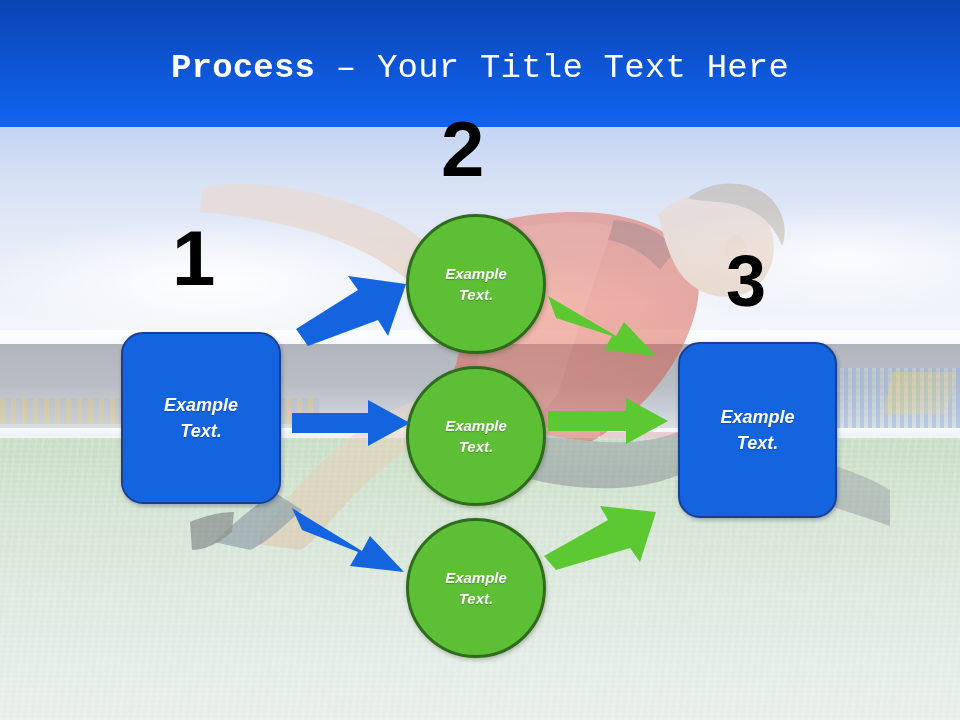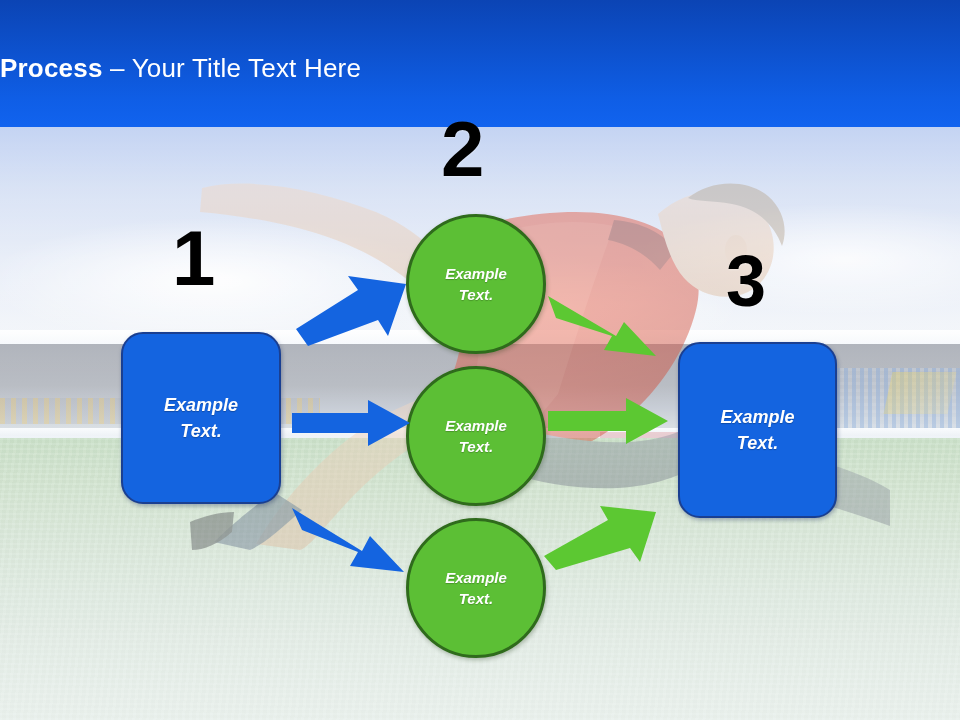--- a/index.html
+++ b/index.html
@@ -171,25 +171,27 @@
   .header {
     position: absolute;
     left: 0; top: 0; right: 0;
     height: 127px;
     background: linear-gradient(180deg, #0b44b4 0%, #0d52cf 42%, #0f5ee6 78%, #1163ef 100%);
   }
   .title {
     position: absolute;
     left: 0; right: 0;
     top: 48px;
+    text-align: center;
     color: #ffffff;
-    font-size: 26px;
+    font-size: 34px;
     line-height: 40px;
     letter-spacing: .2px;
     white-space: nowrap;
+    font-family: Liberation Mono, monospace;
   }
   .title .strong { font-weight: bold; }
   .title .dash { font-weight: normal; }
   .title .rest { font-weight: normal; }
 
   
   .step-num {
     position: absolute;
     color: #000000;
     font-weight: bold;

